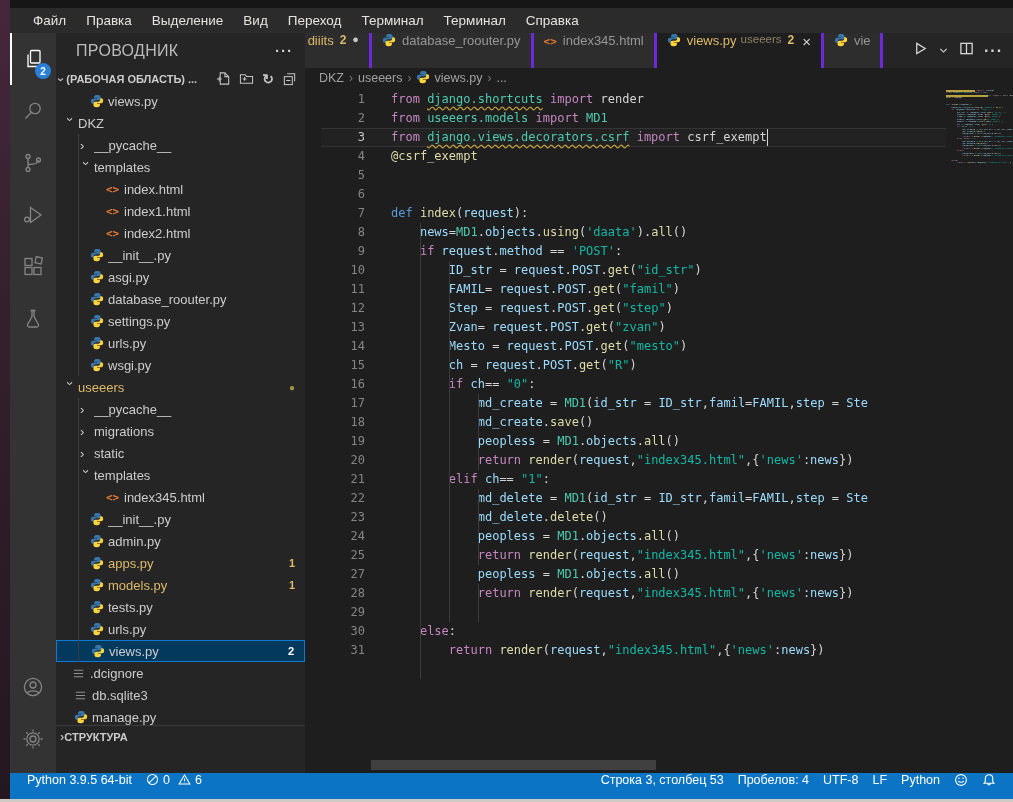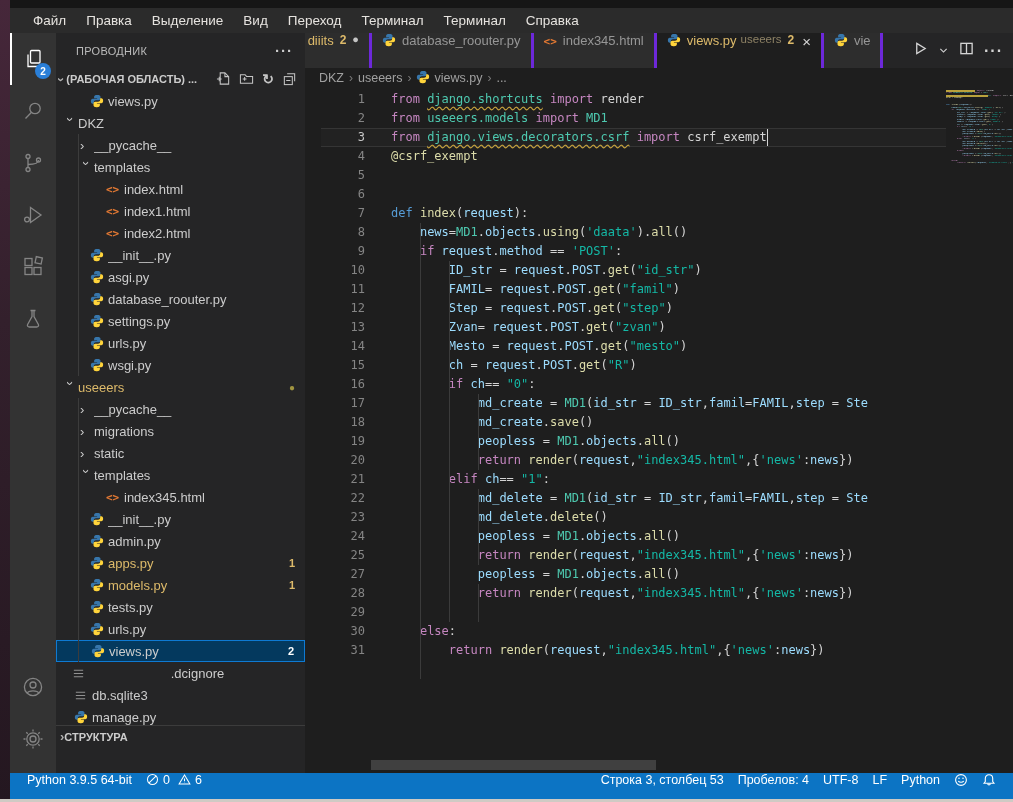--- a/index.html
+++ b/index.html
@@ -15,21 +15,21 @@
   
   .activitybar{position:absolute;left:10px;top:33px;width:46px;height:740px;background:#333333;}
   .ab-item{position:relative;width:46px;height:52px;display:flex;align-items:center;justify-content:center;color:#858585;}
   .ab-item.active{color:#ffffff;border-left:2px solid #fff;box-sizing:border-box;}
   .ab-item svg{stroke:currentColor;fill:none;stroke-width:1.3;}
   .ab-bottom{position:absolute;bottom:8px;left:0;width:46px;}
   .ab-badge{position:absolute;right:5px;bottom:6px;min-width:16px;height:16px;border-radius:9px;background:#2a7fd8;color:#fff;font-size:10px;font-weight:bold;display:flex;align-items:center;justify-content:center;}
   
   .sidebar{position:absolute;left:56px;top:33px;width:249px;height:740px;background:#252526;color:#cccccc;overflow:hidden;}
   .sb-title-row{height:35px;display:flex;align-items:center;justify-content:space-between;padding:0 12px 0 20px;}
-  .sb-title{font-size:11px;color:#bbbbbb;letter-spacing:.3px;}
+  .sb-title{font-size:16px;color:#bbbbbb;letter-spacing:.3px;}
   .sb-dots{color:#cccccc;font-size:15px;font-weight:bold;letter-spacing:1px;}
   .sb-section{height:22px;display:flex;align-items:center;padding:0 8px 0 4px;font-size:11px;font-weight:bold;color:#cccccc;}
   .sb-section .chev{margin-right:2px;}
   .sb-section .grow{flex:1;overflow:hidden;white-space:nowrap;text-overflow:ellipsis;}
   .sb-actions{display:flex;gap:8px;align-items:center;}
   .sb-actions svg{stroke:#c5c5c5;fill:none;stroke-width:1.1;}
   .refresh-glyph{color:#c5c5c5;font-size:14px;line-height:1;}
   .tree{position:relative;}
   .tree-row{position:relative;height:22px;display:flex;align-items:center;font-size:13px;white-space:nowrap;box-sizing:border-box;}
   .tree-row .chev{width:14px;color:#cccccc;flex:none;}
@@ -370,21 +370,21 @@
         <div class="tree-row selected" style="padding-left: 34px;">
           <span class="ticon">
             <svg width="14" height="14" viewBox="0 0 16 16">
               <path fill="#3776ab" d="M7.9 1C6.1 1 4.7 1.7 4.7 3.2v1.6h3.4v.6H3.2C1.6 5.4 1 6.7 1 8.2c0 1.5.6 2.9 2.2 2.9h1.2V9.4c0-1.3 1.1-2.3 2.4-2.3h3.3c1 0 1.9-.9 1.9-2V3.2C12 1.7 10.5 1 8.9 1z"></path>
               <path fill="#ffd43b" d="M8.1 15c1.8 0 3.2-.7 3.2-2.2v-1.6H7.9v-.6h4.9c1.6 0 2.2-1.3 2.2-2.8 0-1.5-.6-2.9-2.2-2.9h-1.2v1.7c0 1.3-1.1 2.3-2.4 2.3H5.9c-1 0-1.9.9-1.9 2v1.9C4 14.3 5.5 15 7.1 15z"></path>
             </svg>
           </span>
           <span class="tlabel">views.py</span>
           <span class="tbadge" style="color: rgb(255, 255, 255);">2</span>
         </div>
-        <div class="tree-row" style="padding-left: 16px; text-align: center;">
+        <div class="tree-row" style="padding-left: 16px;">
           <span class="ticon">
             <svg width="13" height="13" viewBox="0 0 14 14" class="file-lines">
               <path d="M2 3.5h10M2 7h10M2 10.5h10" stroke="#9b9b9b" fill="none"></path>
             </svg>
           </span>
           <span class="tlabel">.dcignore</span>
         </div>
         <div class="tree-row" style="padding-left: 18px;">
           <span class="ticon">
             <svg width="13" height="13" viewBox="0 0 14 14" class="file-lines">

